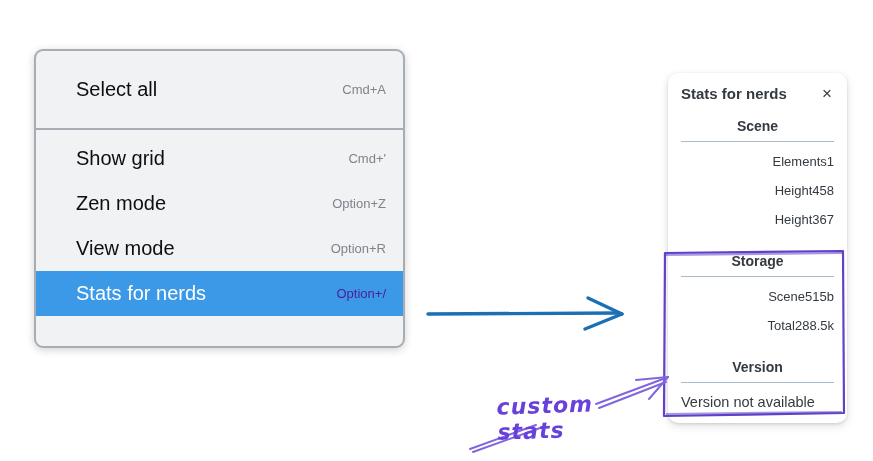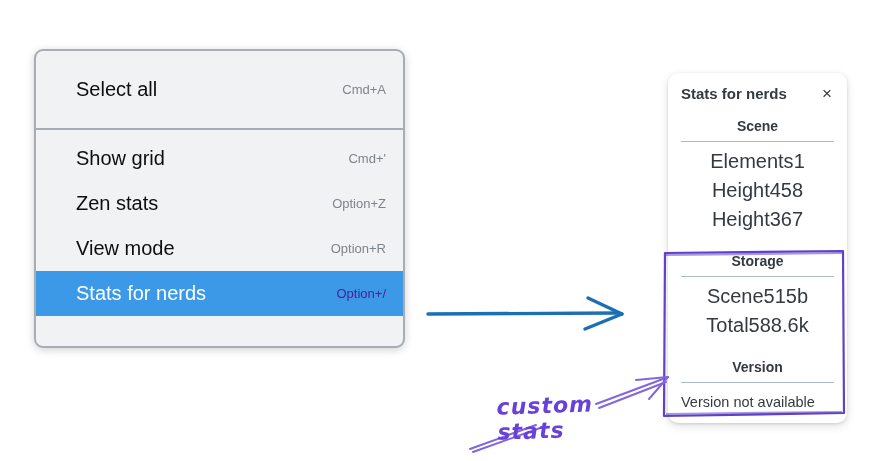--- a/index.html
+++ b/index.html
@@ -35,22 +35,22 @@
     box-shadow:0 1px 3px rgba(0,0,0,0.12), 0 3px 10px rgba(0,0,0,0.12);
     padding:10px 13px 0 13px; color:#343a40;
   }
   .stats-header { display:flex; align-items:center; justify-content:space-between; }
   .stats-title { font-weight:bold; font-size:15px; }
   .stats-close { font-size:17px; color:#343a40; cursor:pointer; line-height:1; padding:2px; }
   .stat-heading { text-align:center; font-weight:bold; font-size:14px; margin-top:24px; }
   .stat-heading.tight { margin-top:14px; }
   .stat-divider { border-top:1px solid #a9bac9; margin-top:7px; }
   .stat-row {
-    display:flex; justify-content:center;
-    font-size:20px; margin-top:10px; line-height:19px;
+    display:flex; justify-content:flex-end;
+    font-size:13px; margin-top:10px; line-height:19px;
   }
   .stat-message { font-size:14.5px; margin-top:10px; line-height:19px; }
 
   
   .annot-svg { position:absolute; left:0; top:0; pointer-events:none; }
   .custom-stats-label {
     position:absolute; left:497px; top:392px; width:160px;
     color:#6741d9; font-size:22px; font-weight:bold; font-style:italic;
     letter-spacing:1px; transform:rotate(-2deg);
     font-family:"DejaVu Sans", sans-serif;
@@ -68,21 +68,21 @@
         <span class="shortcut">Cmd+A</span>
       </div>
     </div>
     <div class="menu-divider"></div>
     <div class="menu-section-bottom">
       <div class="menu-item">
         <span>Show grid</span>
         <span class="shortcut">Cmd+'</span>
       </div>
       <div class="menu-item">
-        <span>Zen stats</span>
+        <span>Zen mode</span>
         <span class="shortcut">Option+Z</span>
       </div>
       <div class="menu-item">
         <span>View mode</span>
         <span class="shortcut">Option+R</span>
       </div>
       <div class="menu-item selected">
         <span>Stats for nerds</span>
         <span class="shortcut">Option+/</span>
       </div>
@@ -111,21 +111,21 @@
     </div>
 
     <div class="stat-heading">Storage</div>
     <div class="stat-divider"></div>
     <div class="stat-row">
       <span>Scene</span>
       <span>515b</span>
     </div>
     <div class="stat-row">
       <span>Total</span>
-      <span>588.6k</span>
+      <span>288.5k</span>
     </div>
 
     <div class="stat-heading">Version</div>
     <div class="stat-divider"></div>
     <div class="stat-message">Version not available</div>
   </div>
 
   <svg class="annot-svg" width="873" height="461" viewBox="0 0 873 461">
 
     <g stroke="#1b6fb5" stroke-width="3.4" fill="none" stroke-linecap="round">

